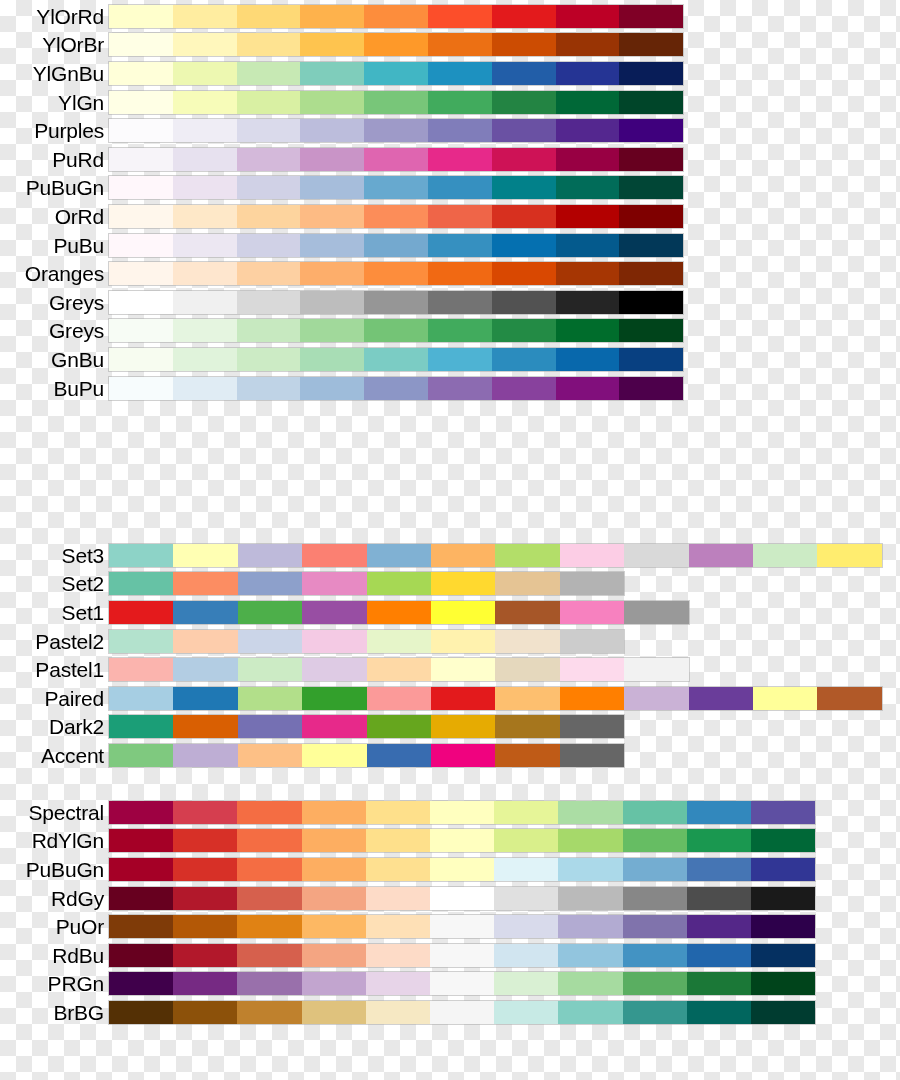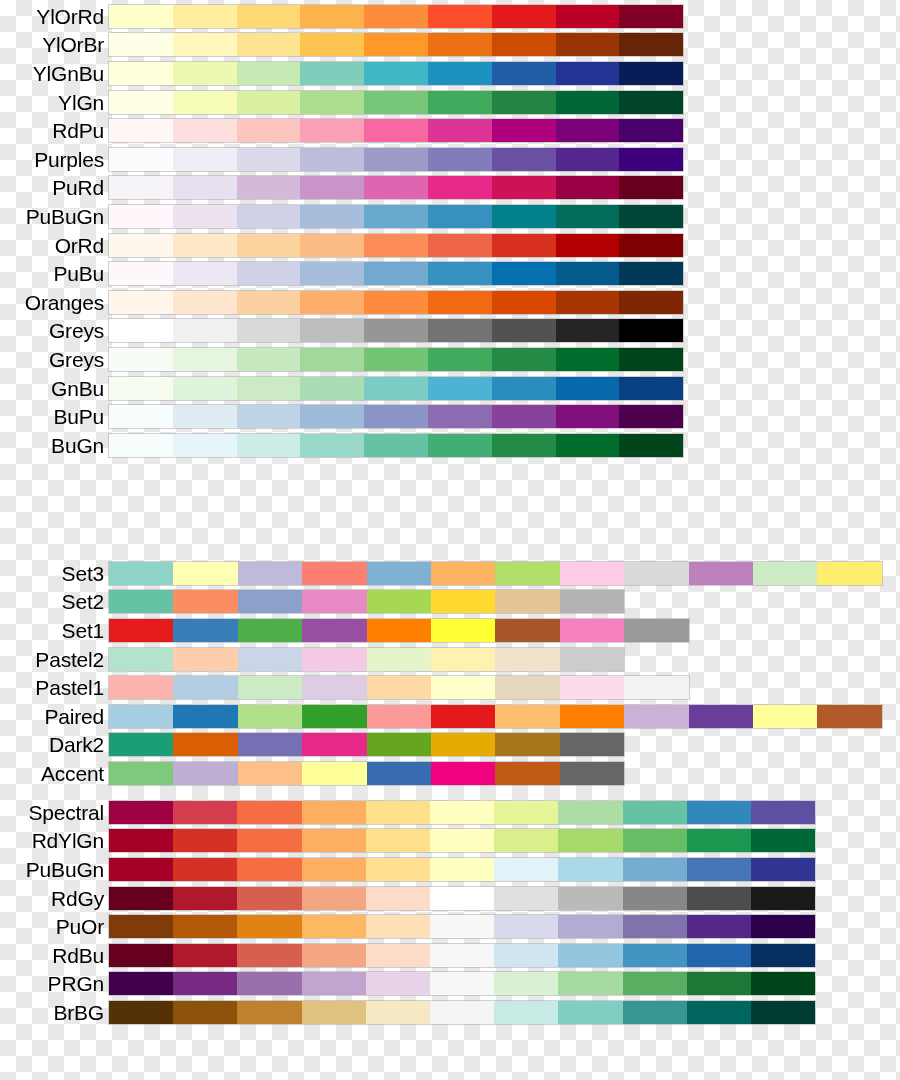--- a/index.html
+++ b/index.html
@@ -122,34 +122,20 @@
           <div class="swatch" title="#d9f0a3" style="background-color: rgb(217, 240, 163);"></div>
           <div class="swatch" title="#addd8e" style="background-color: rgb(173, 221, 142);"></div>
           <div class="swatch" title="#78c679" style="background-color: rgb(120, 198, 121);"></div>
           <div class="swatch" title="#41ab5d" style="background-color: rgb(65, 171, 93);"></div>
           <div class="swatch" title="#238443" style="background-color: rgb(35, 132, 67);"></div>
           <div class="swatch" title="#006837" style="background-color: rgb(0, 104, 55);"></div>
           <div class="swatch" title="#004529" style="background-color: rgb(0, 69, 41);"></div>
         </div>
       </div>
       <div class="pal-row">
-        <div class="pal-label">RdPu</div>
-        <div class="pal-strip">
-          <div class="swatch" title="#fff7f3" style="background-color: rgb(255, 247, 243);"></div>
-          <div class="swatch" title="#fde0dd" style="background-color: rgb(253, 224, 221);"></div>
-          <div class="swatch" title="#fcc5c0" style="background-color: rgb(252, 197, 192);"></div>
-          <div class="swatch" title="#fa9fb5" style="background-color: rgb(250, 159, 181);"></div>
-          <div class="swatch" title="#f768a1" style="background-color: rgb(247, 104, 161);"></div>
-          <div class="swatch" title="#dd3497" style="background-color: rgb(221, 52, 151);"></div>
-          <div class="swatch" title="#ae017e" style="background-color: rgb(174, 1, 126);"></div>
-          <div class="swatch" title="#7a0177" style="background-color: rgb(122, 1, 119);"></div>
-          <div class="swatch" title="#49006a" style="background-color: rgb(73, 0, 106);"></div>
-        </div>
-      </div>
-      <div class="pal-row">
         <div class="pal-label">Purples</div>
         <div class="pal-strip">
           <div class="swatch" title="#fcfbfd" style="background-color: rgb(252, 251, 253);"></div>
           <div class="swatch" title="#efedf5" style="background-color: rgb(239, 237, 245);"></div>
           <div class="swatch" title="#dadaeb" style="background-color: rgb(218, 218, 235);"></div>
           <div class="swatch" title="#bcbddc" style="background-color: rgb(188, 189, 220);"></div>
           <div class="swatch" title="#9e9ac8" style="background-color: rgb(158, 154, 200);"></div>
           <div class="swatch" title="#807dba" style="background-color: rgb(128, 125, 186);"></div>
           <div class="swatch" title="#6a51a3" style="background-color: rgb(106, 81, 163);"></div>
           <div class="swatch" title="#54278f" style="background-color: rgb(84, 39, 143);"></div>
@@ -275,37 +261,23 @@
           <div class="swatch" title="#e0ecf4" style="background-color: rgb(224, 236, 244);"></div>
           <div class="swatch" title="#bfd3e6" style="background-color: rgb(191, 211, 230);"></div>
           <div class="swatch" title="#9ebcda" style="background-color: rgb(158, 188, 218);"></div>
           <div class="swatch" title="#8c96c6" style="background-color: rgb(140, 150, 198);"></div>
           <div class="swatch" title="#8c6bb1" style="background-color: rgb(140, 107, 177);"></div>
           <div class="swatch" title="#88419d" style="background-color: rgb(136, 65, 157);"></div>
           <div class="swatch" title="#810f7c" style="background-color: rgb(129, 15, 124);"></div>
           <div class="swatch" title="#4d004b" style="background-color: rgb(77, 0, 75);"></div>
         </div>
       </div>
-      <div class="pal-row">
-        <div class="pal-label">BuGn</div>
-        <div class="pal-strip">
-          <div class="swatch" title="#f7fcfd" style="background-color: rgb(247, 252, 253);"></div>
-          <div class="swatch" title="#e5f5f9" style="background-color: rgb(229, 245, 249);"></div>
-          <div class="swatch" title="#ccece6" style="background-color: rgb(204, 236, 230);"></div>
-          <div class="swatch" title="#99d8c9" style="background-color: rgb(153, 216, 201);"></div>
-          <div class="swatch" title="#66c2a4" style="background-color: rgb(102, 194, 164);"></div>
-          <div class="swatch" title="#41ae76" style="background-color: rgb(65, 174, 118);"></div>
-          <div class="swatch" title="#238b45" style="background-color: rgb(35, 139, 69);"></div>
-          <div class="swatch" title="#006d2c" style="background-color: rgb(0, 109, 44);"></div>
-          <div class="swatch" title="#00441b" style="background-color: rgb(0, 68, 27);"></div>
-        </div>
-      </div>
     </div>
 
-  <div class="section sec-qualitative" style="top: 559px;">
+  <div class="section sec-qualitative" style="top: 541px;">
       <div class="pal-row">
         <div class="pal-label">Set3</div>
         <div class="pal-strip">
           <div class="swatch" title="#8dd3c7" style="background-color: rgb(141, 211, 199);"></div>
           <div class="swatch" title="#ffffb3" style="background-color: rgb(255, 255, 179);"></div>
           <div class="swatch" title="#bebada" style="background-color: rgb(190, 186, 218);"></div>
           <div class="swatch" title="#fb8072" style="background-color: rgb(251, 128, 114);"></div>
           <div class="swatch" title="#80b1d3" style="background-color: rgb(128, 177, 211);"></div>
           <div class="swatch" title="#fdb462" style="background-color: rgb(253, 180, 98);"></div>
           <div class="swatch" title="#b3de69" style="background-color: rgb(179, 222, 105);"></div>

